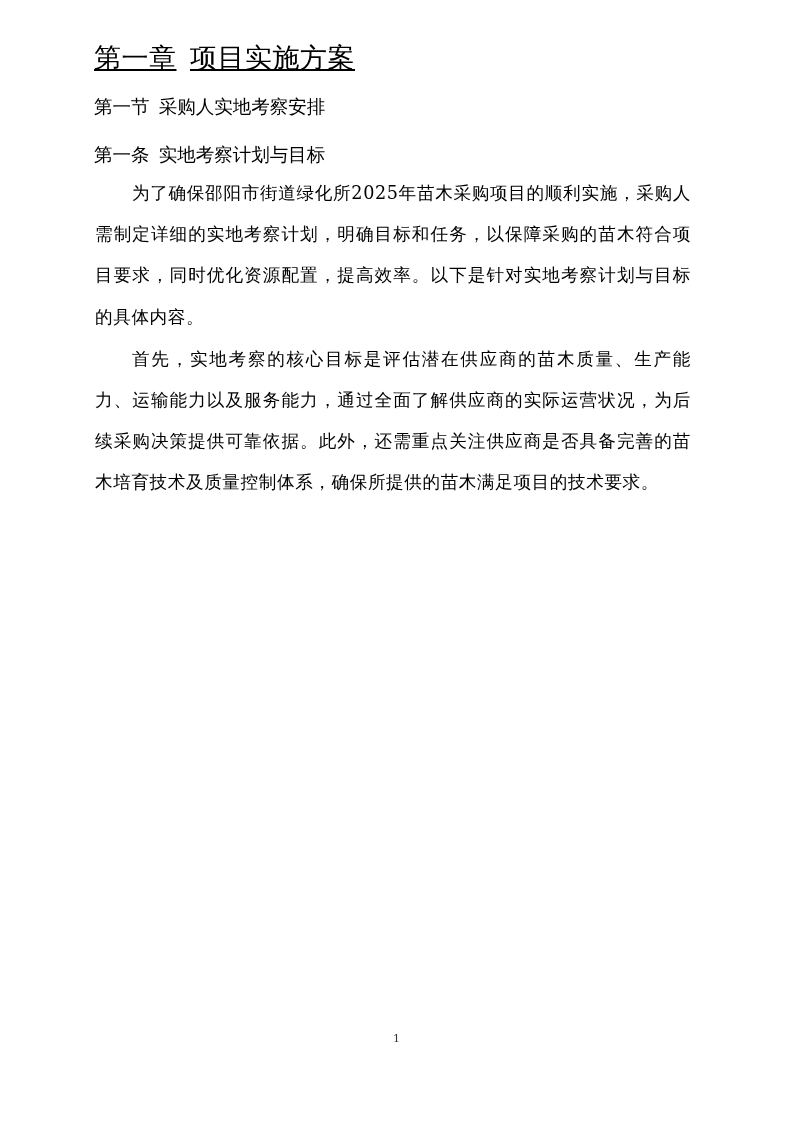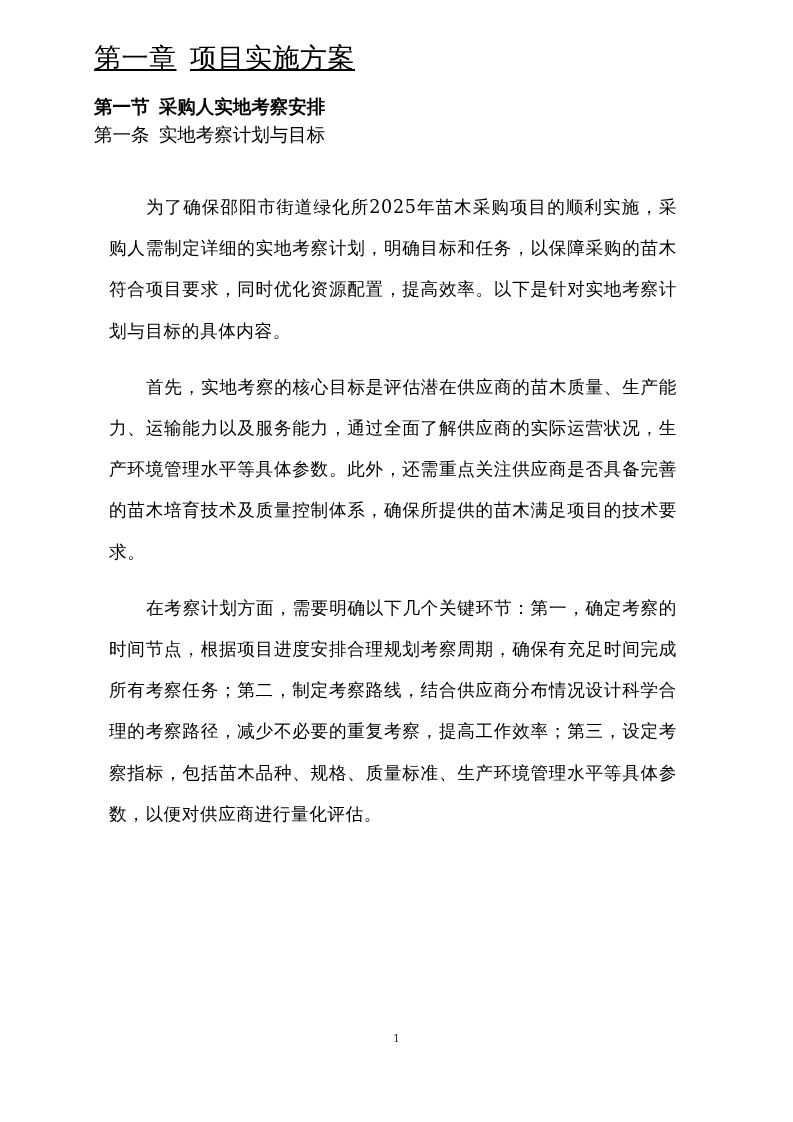--- a/index.html
+++ b/index.html
@@ -1,38 +1,37 @@
 <!DOCTYPE html>
 <html><head>
 <meta charset="utf-8">
 <style>
   html, body { margin: 0; padding: 0; background: #ffffff; }
   body { width: 793px; height: 1122px; position: relative; overflow: hidden;
          font-family: "DejaVu Serif", "Liberation Serif", serif; color: #000; }
   .page { position: absolute; left: 94px; top: 0; width: 598px; }
   .h1 { position: absolute; top: 38px; left: 0; font-size: 27px; line-height: 40px; white-space: nowrap; letter-spacing: 0.5px; text-decoration: underline; }
-  .h2 { position: absolute; top: 92px; left: 0; font-size: 18.5px; line-height: 30px; white-space: nowrap; font-weight: bold; }
-  .h3 { position: absolute; top: 120px; left: 0; font-size: 18.5px; line-height: 30px; white-space: nowrap; font-family: Liberation Serif, serif; }
+  .h2 { position: absolute; top: 92px; left: 0; font-size: 18.5px; line-height: 30px; white-space: nowrap; }
+  .h3 { position: absolute; top: 140px; left: 0; font-size: 18.5px; line-height: 30px; white-space: nowrap; font-family: Liberation Serif, serif; }
   .body { position: absolute; top: 172px; left: 0; width: 598px; }
-  .para { font-size: 17.6px; line-height: 41.2px; text-indent: 37px; text-align: justify; margin: 15px; letter-spacing: 0.6px; }
+  .para { font-size: 17.6px; line-height: 41.2px; text-indent: 37px; text-align: justify; margin: 1px; letter-spacing: 0.6px; }
   .sp { margin-left: 0.5em; }
   .footer { position: absolute; top: 1032px; left: 0; width: 793px; text-align: center; font-size: 11px; color: #333; }
 </style>
 </head>
 <body>
 
 <div class="page">
   <div class="h1">
     <span>第一章</span><span class="sp">项目实施方案</span>
   </div>
   <div class="h2">
     <span>第一节</span><span class="sp">采购人实地考察安排</span>
   </div>
   <div class="h3">
     <span>第一条</span><span class="sp">实地考察计划与目标</span>
   </div>
   <div class="body">
     <p class="para">为了确保邵阳市街道绿化所2025年苗木采购项目的顺利实施，采购人需制定详细的实地考察计划，明确目标和任务，以保障采购的苗木符合项目要求，同时优化资源配置，提高效率。以下是针对实地考察计划与目标的具体内容。</p>
-    <p class="para">首先，实地考察的核心目标是评估潜在供应商的苗木质量、生产能力、运输能力以及服务能力，通过全面了解供应商的实际运营状况，生产环境管理水平等具体参数。此外，还需重点关注供应商是否具备完善的苗木培育技术及质量控制体系，确保所提供的苗木满足项目的技术要求。</p>
-    <p class="para">在考察计划方面，需要明确以下几个关键环节：第一，确定考察的时间节点，根据项目进度安排合理规划考察周期，确保有充足时间完成所有考察任务；第二，制定考察路线，结合供应商分布情况设计科学合理的考察路径，减少不必要的重复考察，提高工作效率；第三，设定考察指标，包括苗木品种、规格、质量标准、生产环境管理水平等具体参数，以便对供应商进行量化评估。</p>
+    <p class="para">首先，实地考察的核心目标是评估潜在供应商的苗木质量、生产能力、运输能力以及服务能力，通过全面了解供应商的实际运营状况，为后续采购决策提供可靠依据。此外，还需重点关注供应商是否具备完善的苗木培育技术及质量控制体系，确保所提供的苗木满足项目的技术要求。</p>
   </div>
 </div>
 <div class="footer">1</div>
 
 </body></html>

